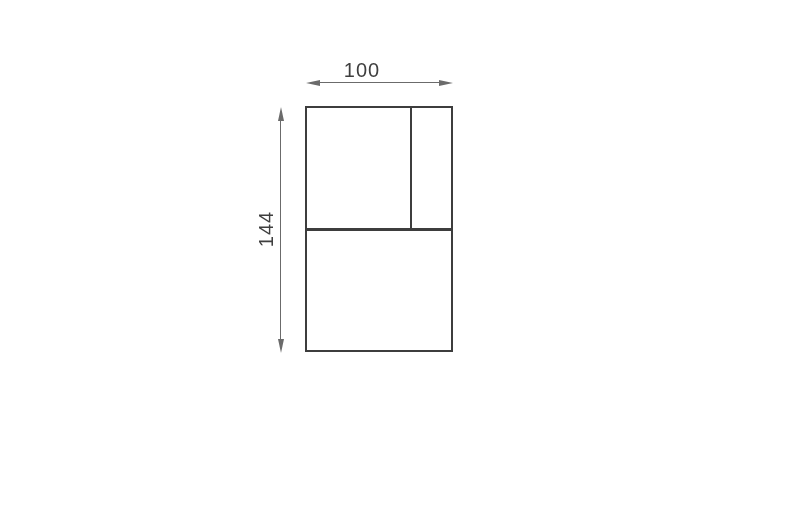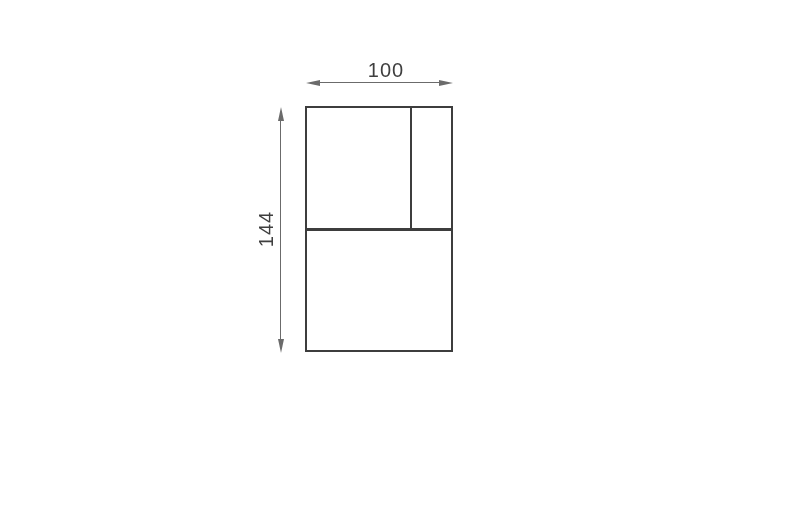--- a/index.html
+++ b/index.html
@@ -95,21 +95,21 @@
   
   .dim-label {
     position: absolute;
     font-size: 20px;
     color: var(--label, #3f3f3f);
     letter-spacing: 1px;
     text-align: center;
     line-height: 22px;
   }
   .dim-label-width {
-    left: 346px;
+    left: 322px;
     top: 59px;
     width: 80px;
     height: 22px;
   }
   .dim-label-height {
     left: 226px;
     top: 218px;
     width: 80px;
     height: 22px;
     transform: rotate(-90deg);

